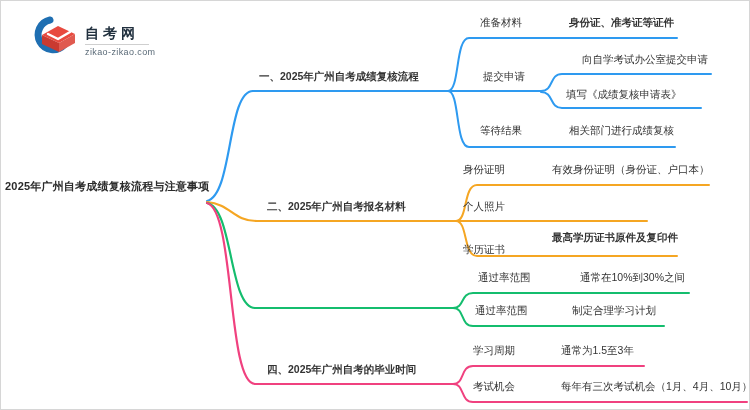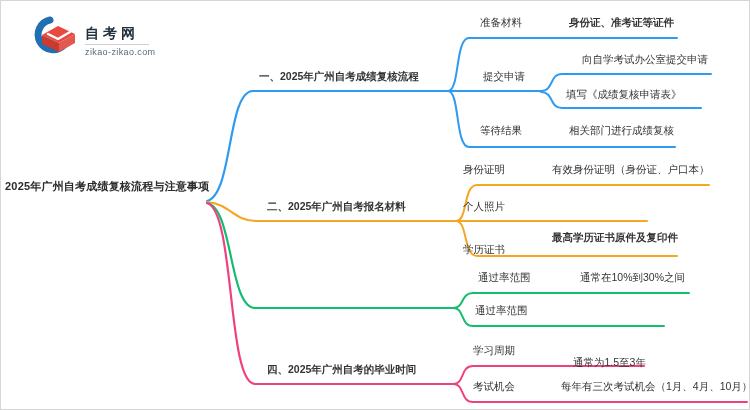--- a/index.html
+++ b/index.html
@@ -83,20 +83,21 @@
   <div class="node b-label" style="left:266px;top:198px;">二、2025年广州自考报名材料</div>
   <div class="node" style="left:462px;top:161px;">身份证明</div>
   <div class="node" style="left:551px;top:161px;">有效身份证明（身份证、户口本）</div>
   <div class="node" style="left:462px;top:198px;">个人照片</div>
   <div class="node" style="left:462px;top:233px;margin-top:8px;">学历证书</div>
   <div class="node" style="left:551px;top:229px;font-weight:bold;">最高学历证书原件及复印件</div>
 
   <div class="node" style="left:477px;top:269px;">通过率范围</div>
   <div class="node" style="left:579px;top:269px;">通常在10%到30%之间</div>
   <div class="node" style="left:474px;top:302px;">通过率范围</div>
+  <div class="node" style="left:571px;top:302px;">制定合理学习计划</div>
 
   <div class="node b-label" style="left:266px;top:361px;">四、2025年广州自考的毕业时间</div>
   <div class="node" style="left:472px;top:342px;text-align:right;">学习周期</div>
-  <div class="node" style="left:572px;top:342px;margin-top:12px;">通常为1.5至3年</div>
+  <div class="node" style="left:560px;top:342px;">通常为1.5至3年</div>
   <div class="node" style="left:472px;top:378px;">考试机会</div>
   <div class="node" style="left:560px;top:378px;">每年有三次考试机会（1月、4月、10月）</div>
 
 </div>
 
 </body></html>

